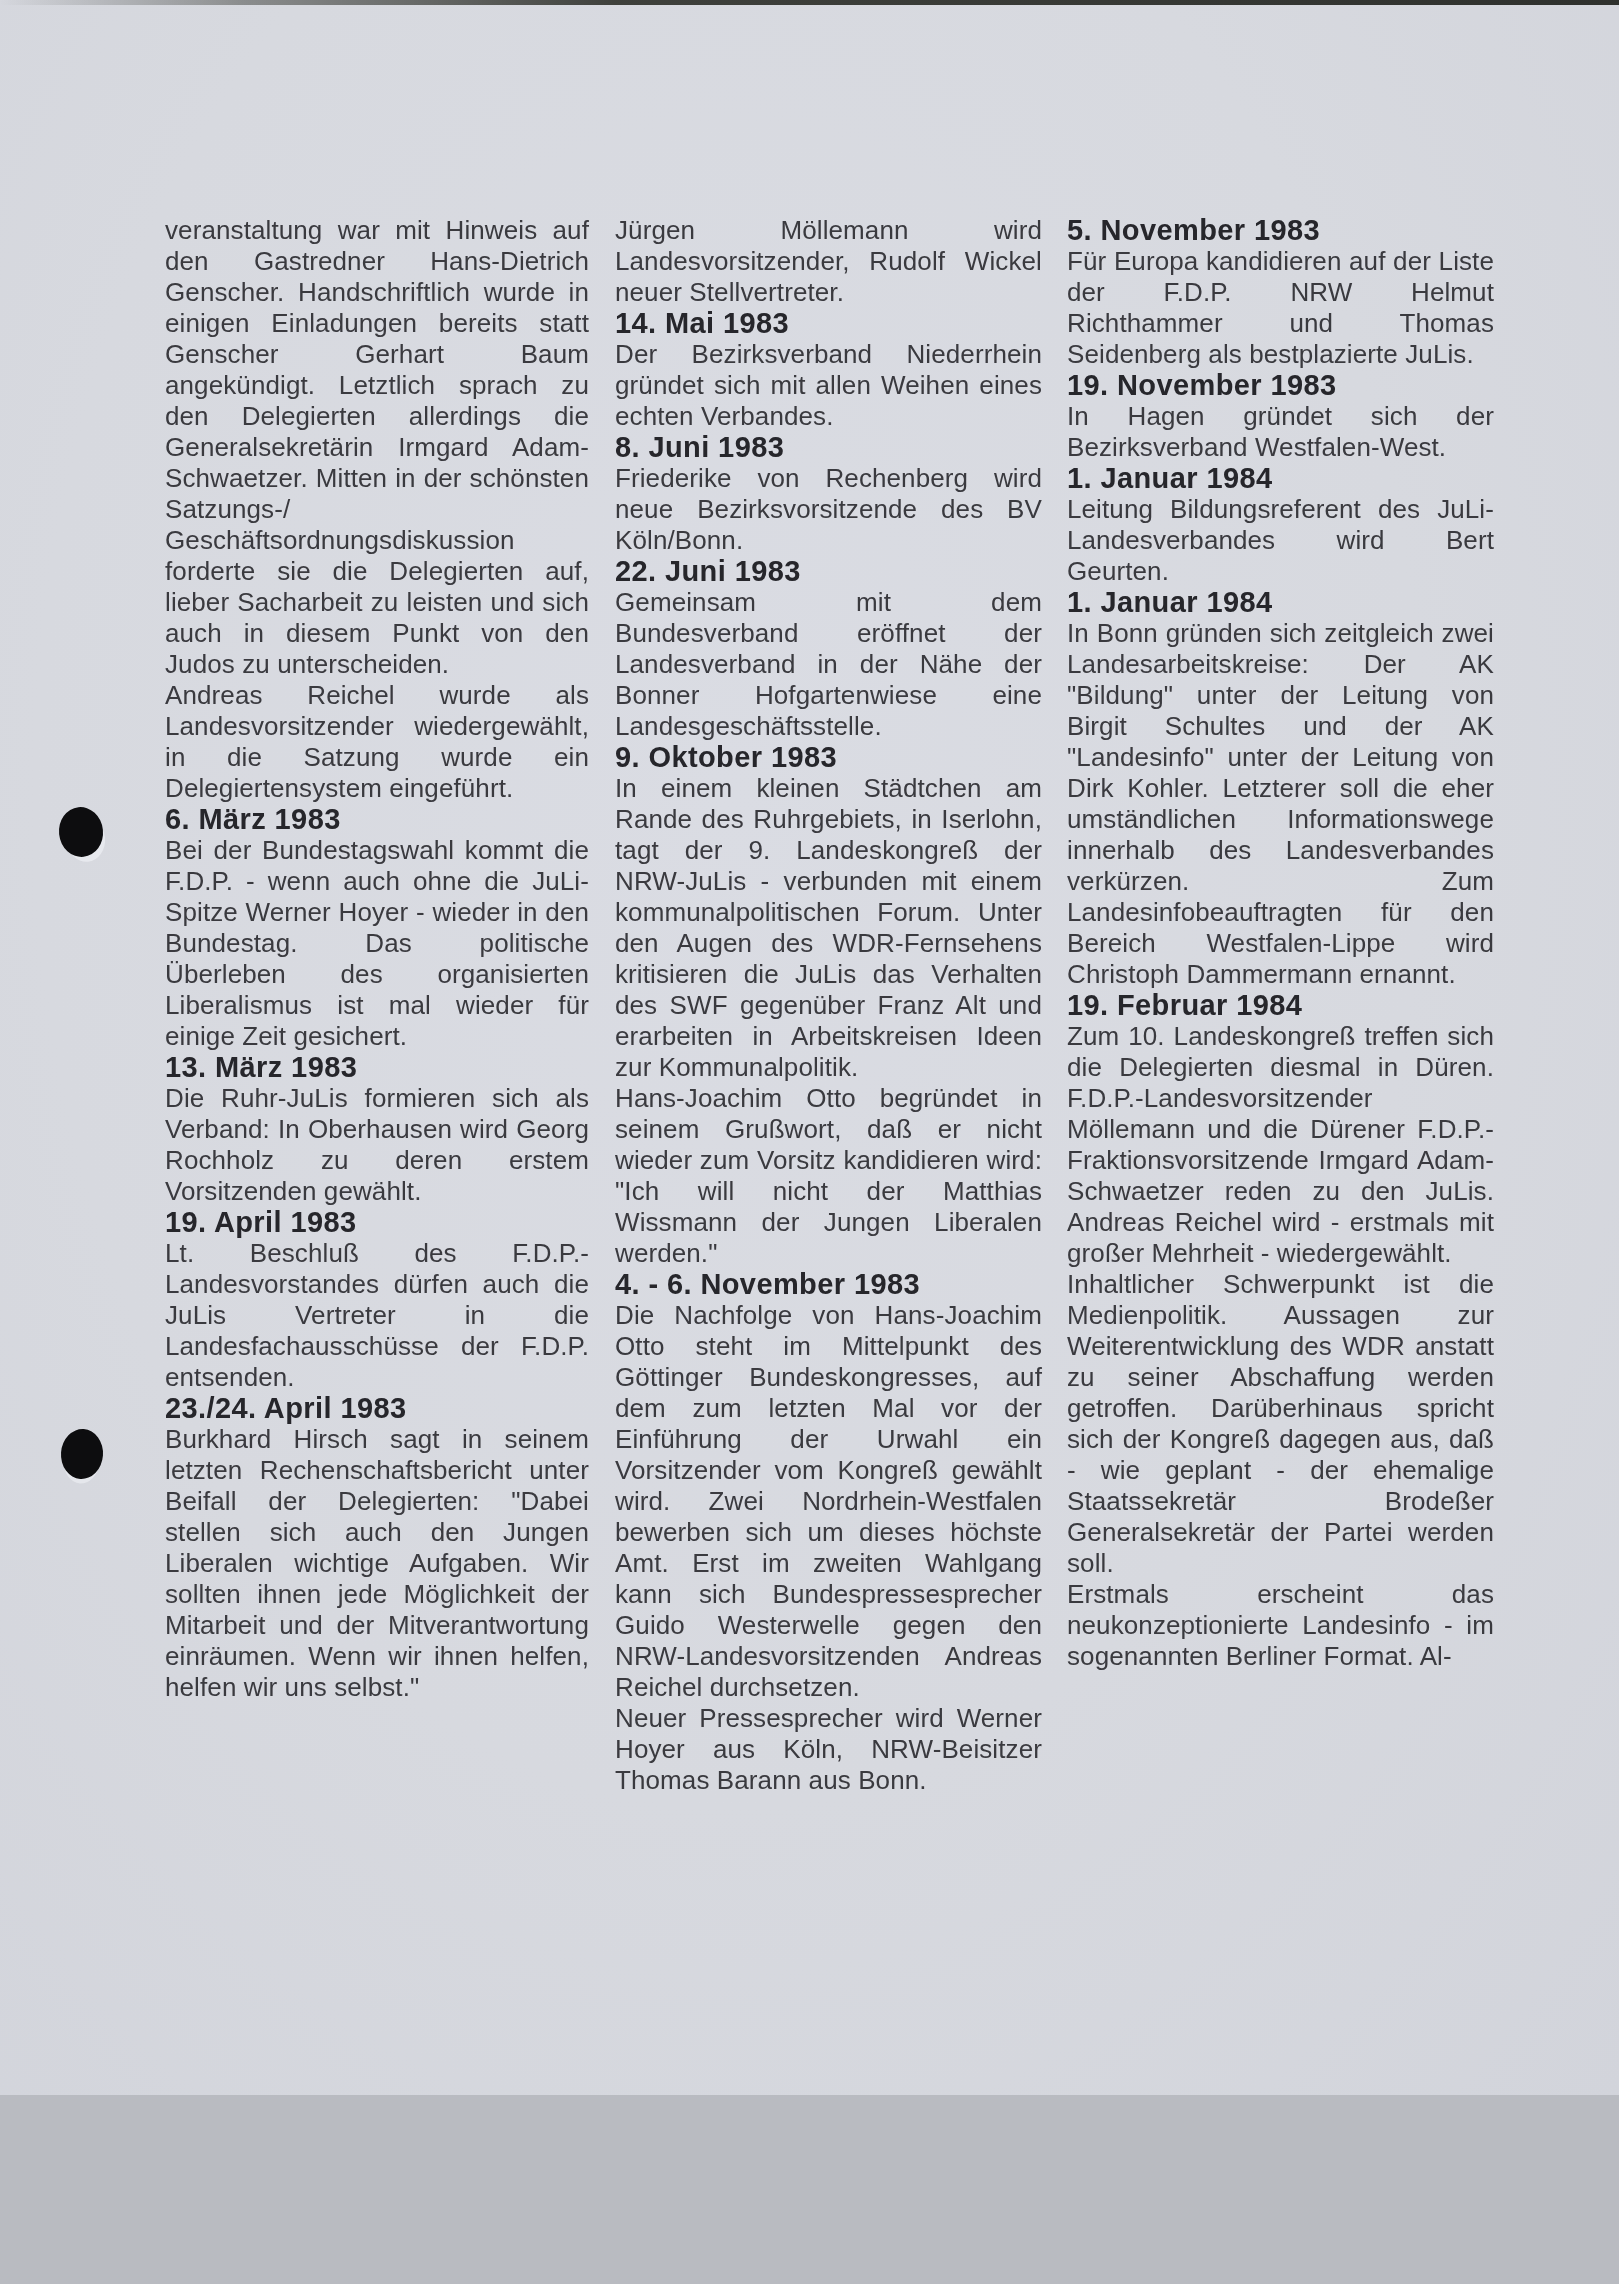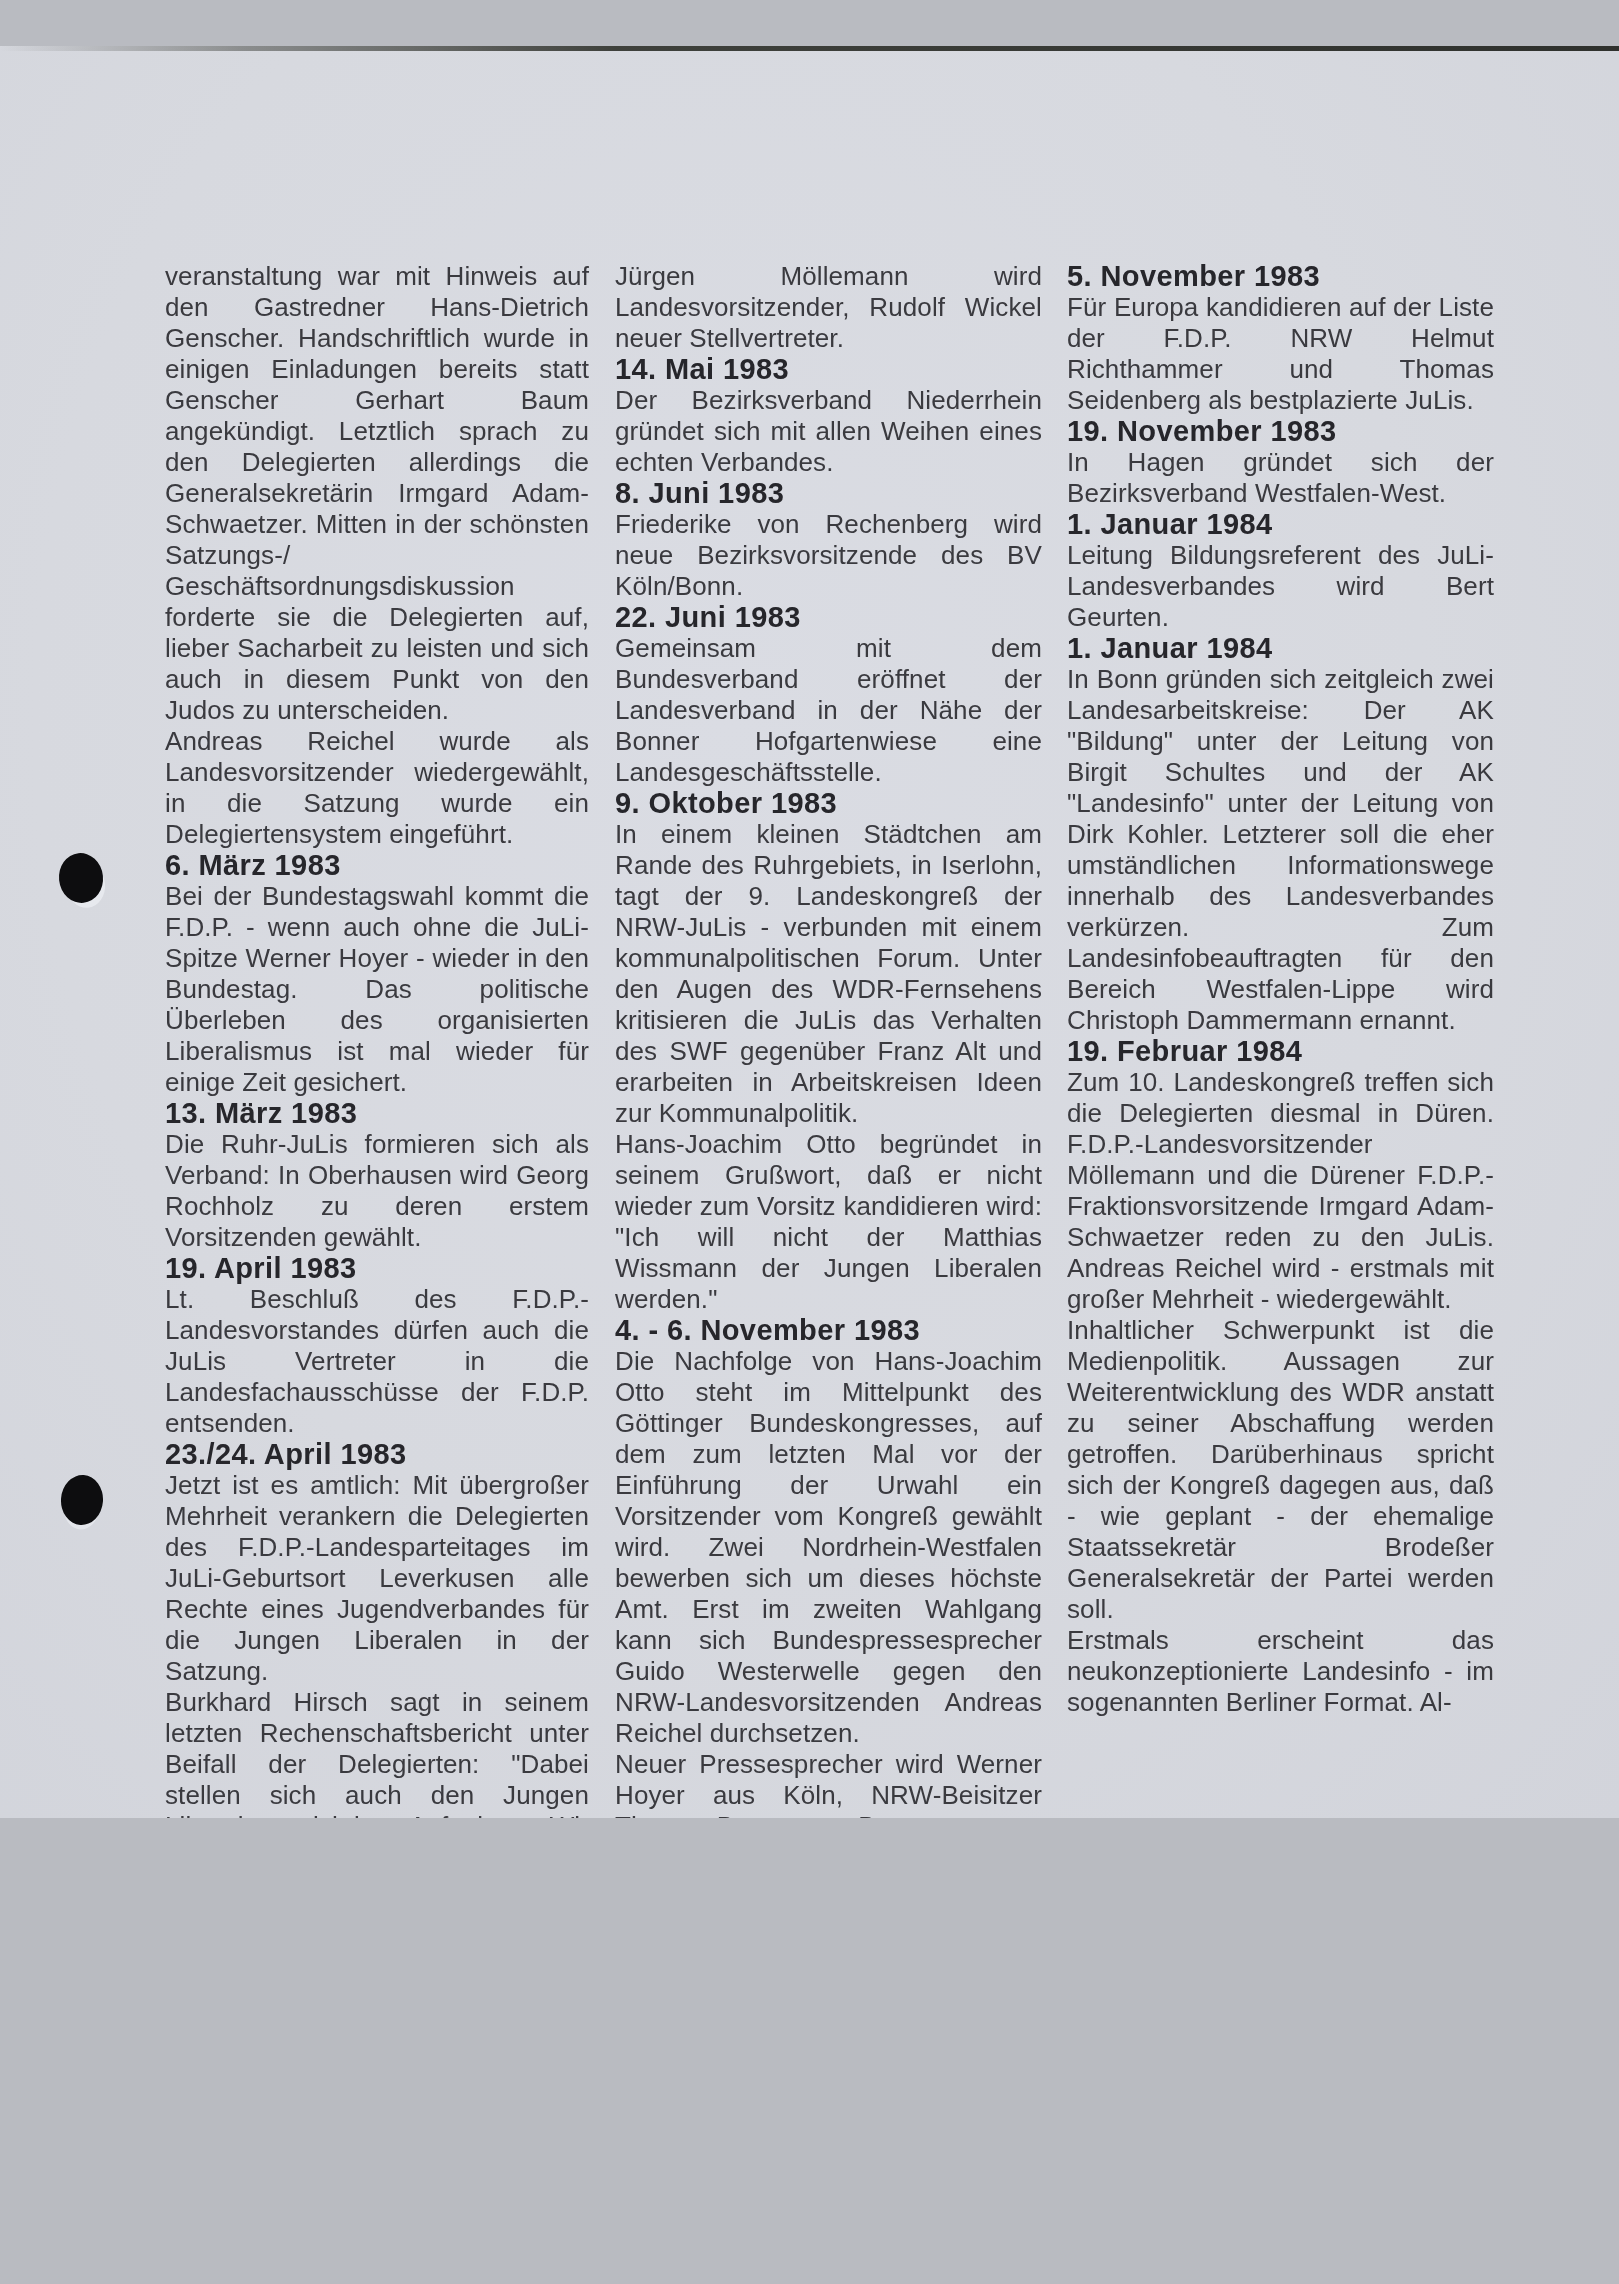--- a/index.html
+++ b/index.html
@@ -1,22 +1,21 @@
 <!DOCTYPE html>
 <html lang="de" style="font-size:10.4px"><head>
 <meta charset="utf-8">
 <style>
   html,body { margin:0; padding:0; background:#b9bbc1; }
   .page {
     position:relative;
-    width:1620px; height:1772px;
+    width:1620px; height:2095px;
     background: radial-gradient(ellipse at 45% 38%, #dadce3 0%, #d7d9df 55%, #d2d4db 100%);
     overflow:hidden;
     font-family:"Liberation Sans", sans-serif;
-    margin-top:46px;
   }
   .scan-edge {
     position:absolute; top:0; left:0; right:0; height:4.6px;
     background: linear-gradient(90deg, rgba(46,48,42,0) 0%, rgba(46,48,42,0.45) 15%,
                 rgba(46,48,42,0.9) 38%, rgba(38,40,36,0.95) 100%);
   }
   .col {
     position:absolute; top:215px;
     color:#3a3a3f;
     font-size:26px; line-height:31px; letter-spacing:0.1px;
@@ -65,21 +64,20 @@
   <div class="col col-left">
     <p>veranstaltung war mit Hinweis auf den Gastredner Hans-Dietrich Genscher. Handschriftlich wurde in einigen Einladungen bereits statt Genscher Gerhart Baum angekündigt. Letztlich sprach zu den Delegierten allerdings die Generalsekretärin Irmgard Adam-Schwaetzer. Mitten in der schönsten Satzungs-/ Geschäftsordnungsdiskussion forderte sie die Delegierten auf, lieber Sacharbeit zu leisten und sich auch in diesem Punkt von den Judos zu unterscheiden.</p>
     <p>Andreas Reichel wurde als Landesvorsitzender wiedergewählt, in die Satzung wurde ein Delegiertensystem eingeführt.</p>
     <p class="date">6. März 1983</p>
     <p>Bei der Bundestagswahl kommt die F.D.P. - wenn auch ohne die JuLi-Spitze Werner Hoyer - wieder in den Bundestag. Das politische Überleben des organisierten Liberalismus ist mal wieder für einige Zeit gesichert.</p>
     <p class="date">13. März 1983</p>
     <p>Die Ruhr-JuLis formieren sich als Verband: In Oberhausen wird Georg Rochholz zu deren erstem Vorsitzenden gewählt.</p>
     <p class="date">19. April 1983</p>
     <p>Lt. Beschluß des F.D.P.-Landesvorstandes dürfen auch die JuLis Vertreter in die Landesfachausschüsse der F.D.P. entsenden.</p>
     <p class="date">23./24. April 1983</p>
-    <p>Jetzt ist es amtlich: Mit übergroßer Mehrheit verankern die Delegierten des F.D.P.-Landesparteitages im JuLi-Geburtsort Leverkusen alle Rechte eines Jugendverbandes für die Jungen Liberalen in der Satzung.</p>
     <p>Burkhard Hirsch sagt in seinem letzten Rechenschaftsbericht unter Beifall der Delegierten: "Dabei stellen sich auch den Jungen Liberalen wichtige Aufgaben. Wir sollten ihnen jede Möglichkeit der Mitarbeit und der Mitverantwortung einräumen. Wenn wir ihnen helfen, helfen wir uns selbst."</p>
   </div>
 
   <div class="col col-middle">
     <p>Jürgen Möllemann wird Landesvorsitzender, Rudolf Wickel neuer Stellvertreter.</p>
     <p class="date">14. Mai 1983</p>
     <p>Der Bezirksverband Niederrhein gründet sich mit allen Weihen eines echten Verbandes.</p>
     <p class="date">8. Juni 1983</p>
     <p>Friederike von Rechenberg wird neue Bezirksvorsitzende des BV Köln/Bonn.</p>
     <p class="date">22. Juni 1983</p>

